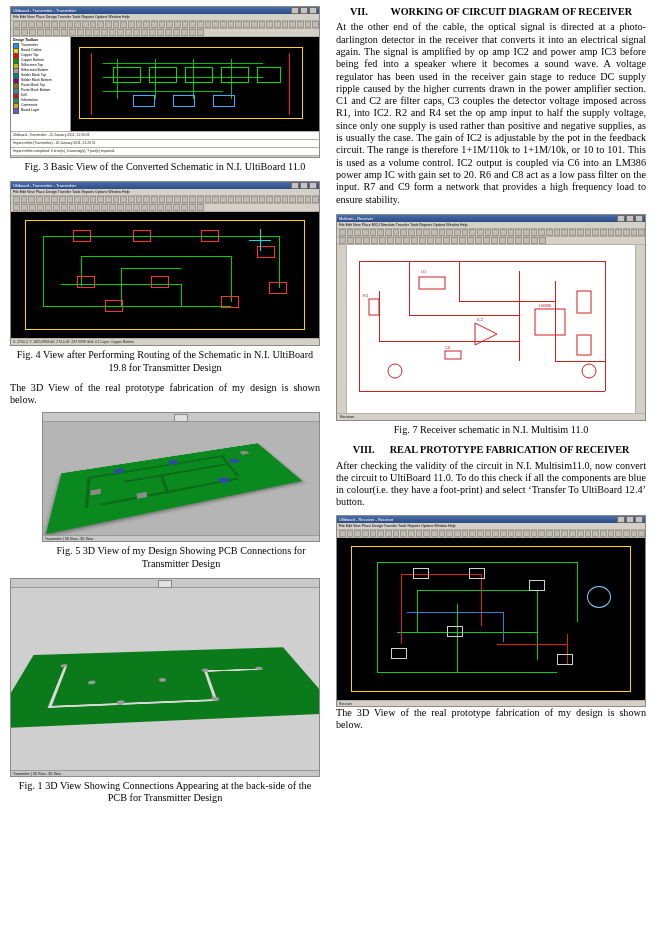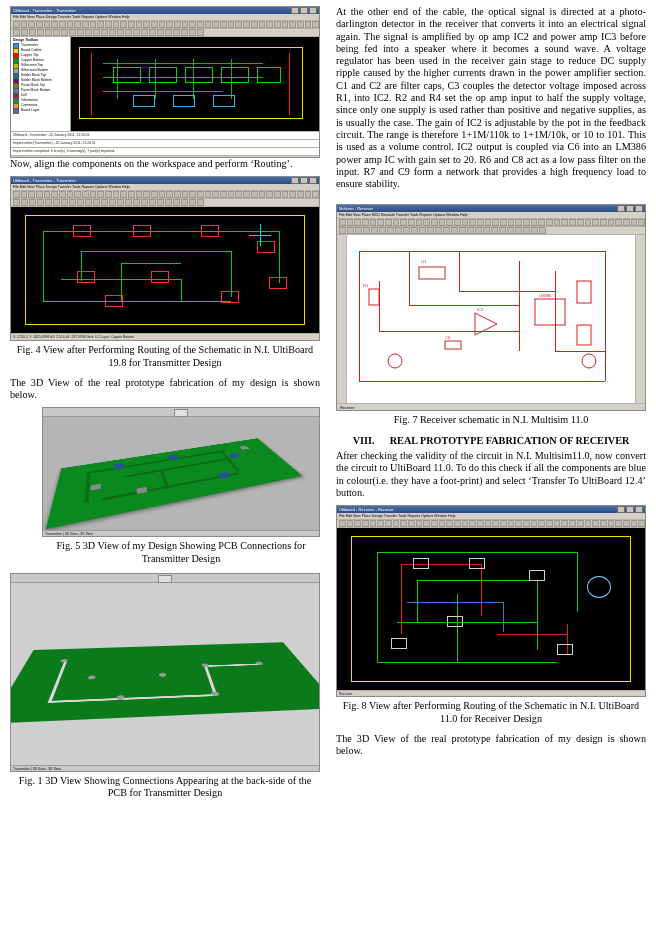--- a/index.html
+++ b/index.html
@@ -284,23 +284,23 @@
           </div>
         </div>
         <div class="statusbar" style="height:7px;background:#fff;">Ultiboard - Transmitter  - 20 January 2011, 21:20:01</div>
         <div class="statusbar" style="height:7px;background:#fff;">Import netlist (Transmitter)  - 20 January 2011, 21:20:11</div>
         <div class="statusbar" style="height:7px;background:#fff;">Import netlist completed: 0 error(s), 0 warning(s), 7 part(s) imported.</div>
         <div class="tabstrip">
           <span>Transmitter</span>
           <span>3D View</span>
         </div>
       </div>
+      <div class="caption">Fig. 3  Basic View of the Converted  Schematic in N.I. UltiBoard 11.0</div>
     </div>
 
-    <p class="body">Now, align the components on the workspace and perform ‘Routing’.</p>
 
     <div class="fig" style="margin-top:6px;">
       <div class="screenshot" style="height:165px;">
         <div class="titlebar">
           <span class="tb-text">Ultiboard - Transmitter - Transmitter</span>
           <span class="tb-btns">
               <i></i>
               <i></i>
               <i></i>
             </span>
@@ -464,24 +464,29 @@
         </div>
         <div class="v3d-bottom">Transmitter | 3D View - 3D View</div>
       </div>
       <div class="caption">Fig. 1  3D View Showing Connections Appearing at the back-side of the PCB for Transmitter Design</div>
     </div>
 
   </div>
 
   <div class="col right">
 
+    <div class="sechead">
+      <span class="num">VII.</span>
+      &nbsp;&nbsp;&nbsp;&nbsp;&nbsp;&nbsp;&nbsp;
+      <span>WORKING OF CIRCUIT DIAGRAM OF RECEIVER</span>
+    </div>
 
     <p class="body">At the other end of the cable, the optical signal is directed at a photo-darlington detector in the receiver that converts it into an electrical signal again. The signal is amplified by op amp IC2 and power amp IC3 before being fed into a speaker where it becomes a sound wave. A voltage regulator has been used in the receiver gain stage to reduce DC supply ripple caused by the higher currents drawn in the power amplifier section. C1 and C2 are filter caps, C3 couples the detector voltage imposed across R1, into IC2. R2 and R4 set the op amp input to half the supply voltage, since only one supply is used rather than positive and negative supplies, as is usually the case. The gain of IC2 is adjustable by the pot in the feedback circuit. The range is therefore 1+1M/110k to 1+1M/10k, or 10 to 101. This is used as a volume control. IC2 output is coupled via C6 into an LM386 power amp IC with gain set to 20. R6 and C8 act as a low pass filter on the input. R7 and C9 form a network that provides a high frequency load to ensure stability.</p>
 
-    <div class="fig" style="margin-top:14px;">
+    <div class="fig" style="margin-top:8px;">
       <div class="screenshot" style="height:207px;">
         <div class="titlebar">
           <span class="tb-text">Multisim - Receiver</span>
           <span class="tb-btns">
               <i></i>
               <i></i>
               <i></i>
             </span>
         </div>
         <div class="menubar">File  Edit  View  Place  MCU  Simulate  Transfer  Tools  Reports  Options  Window  Help</div>
@@ -689,19 +694,18 @@
             <div class="ln" style="left:122px;top:24px;width:14px;height:9px;border:1px solid #d0d0d0;"></div>
             <div class="ln" style="left:182px;top:36px;width:14px;height:9px;border:1px solid #d0d0d0;"></div>
             <div class="ln" style="left:100px;top:82px;width:14px;height:9px;border:1px solid #d0d0d0;"></div>
             <div class="ln" style="left:44px;top:104px;width:14px;height:9px;border:1px solid #d0d0d0;"></div>
             <div class="ln" style="left:210px;top:110px;width:14px;height:9px;border:1px solid #d0d0d0;"></div>
             <div class="ln" style="left:240px;top:42px;width:22px;height:20px;border:1px solid #7ecbff;border-radius:50%;"></div>
           </div>
         </div>
         <div class="statusbar">Receiver</div>
       </div>
-      <div class="caption">Fig. 8  View after Performing Routing of the Schematic in N.I. UltiBoard 11.0 for Receiver Design</div>
     </div>
 
     <p class="body">The 3D View of the real prototype fabrication of my design is shown below.</p>
 
   </div>
 </div>
 
 </body></html>

